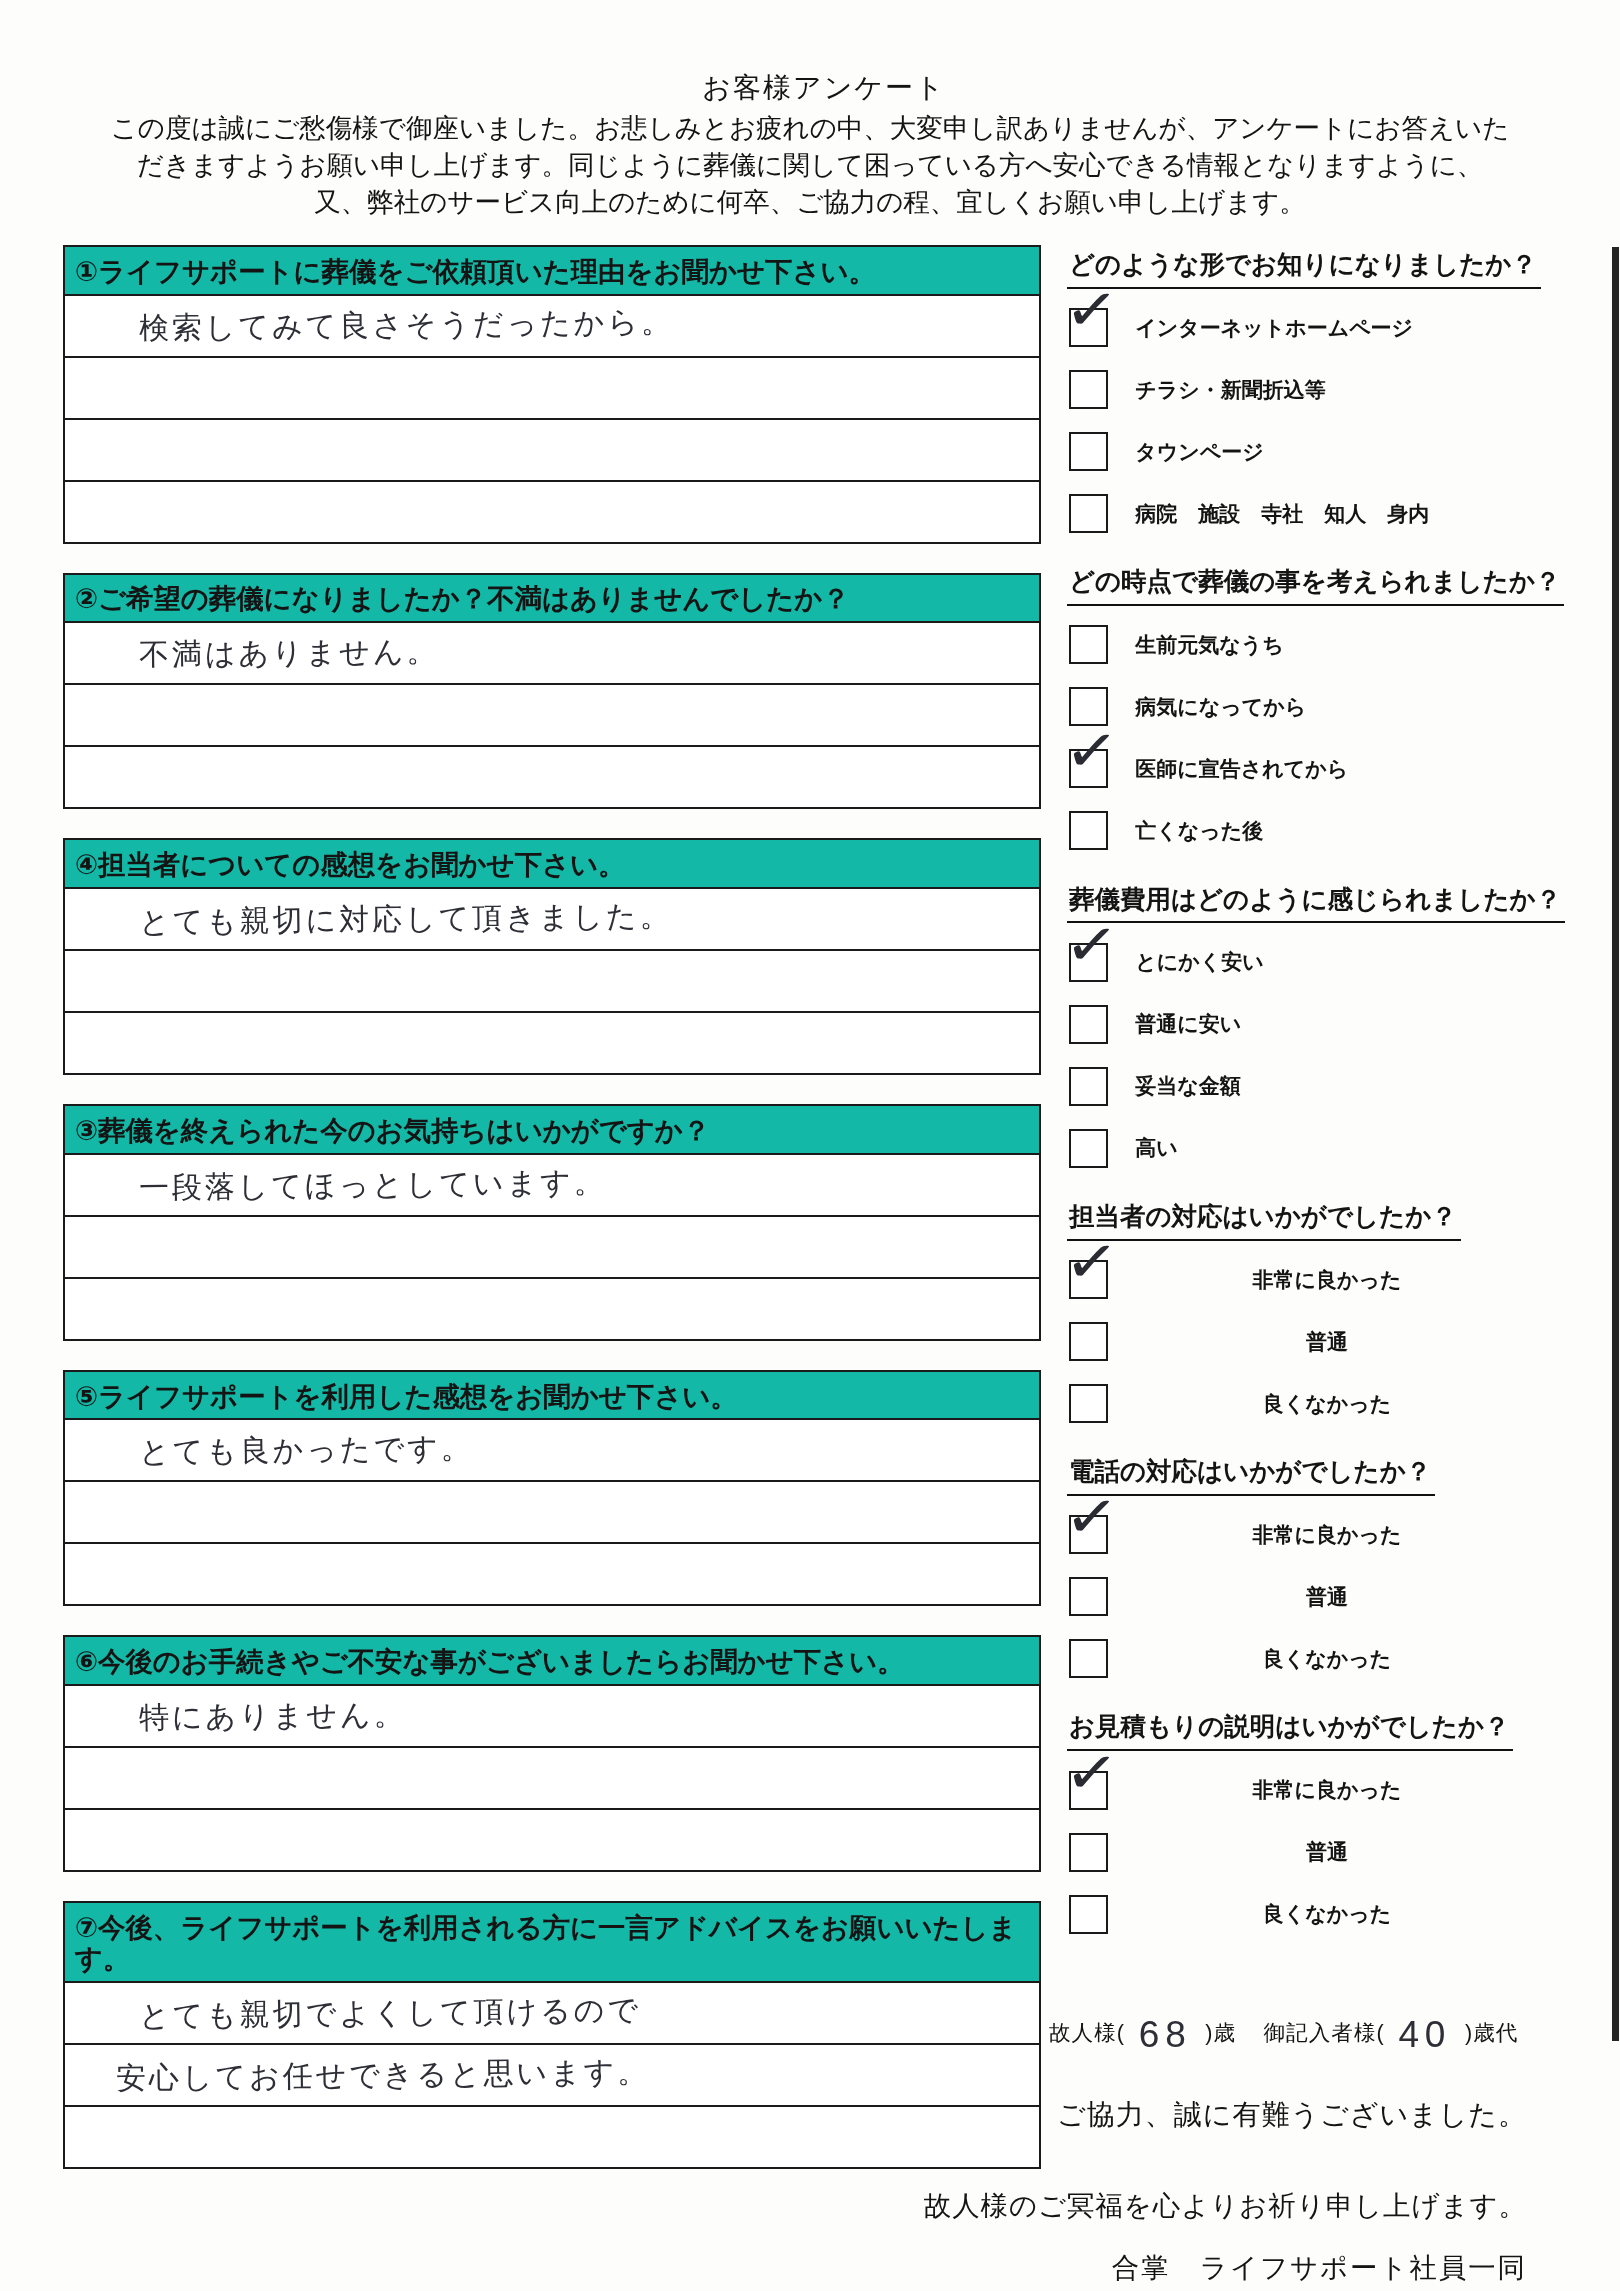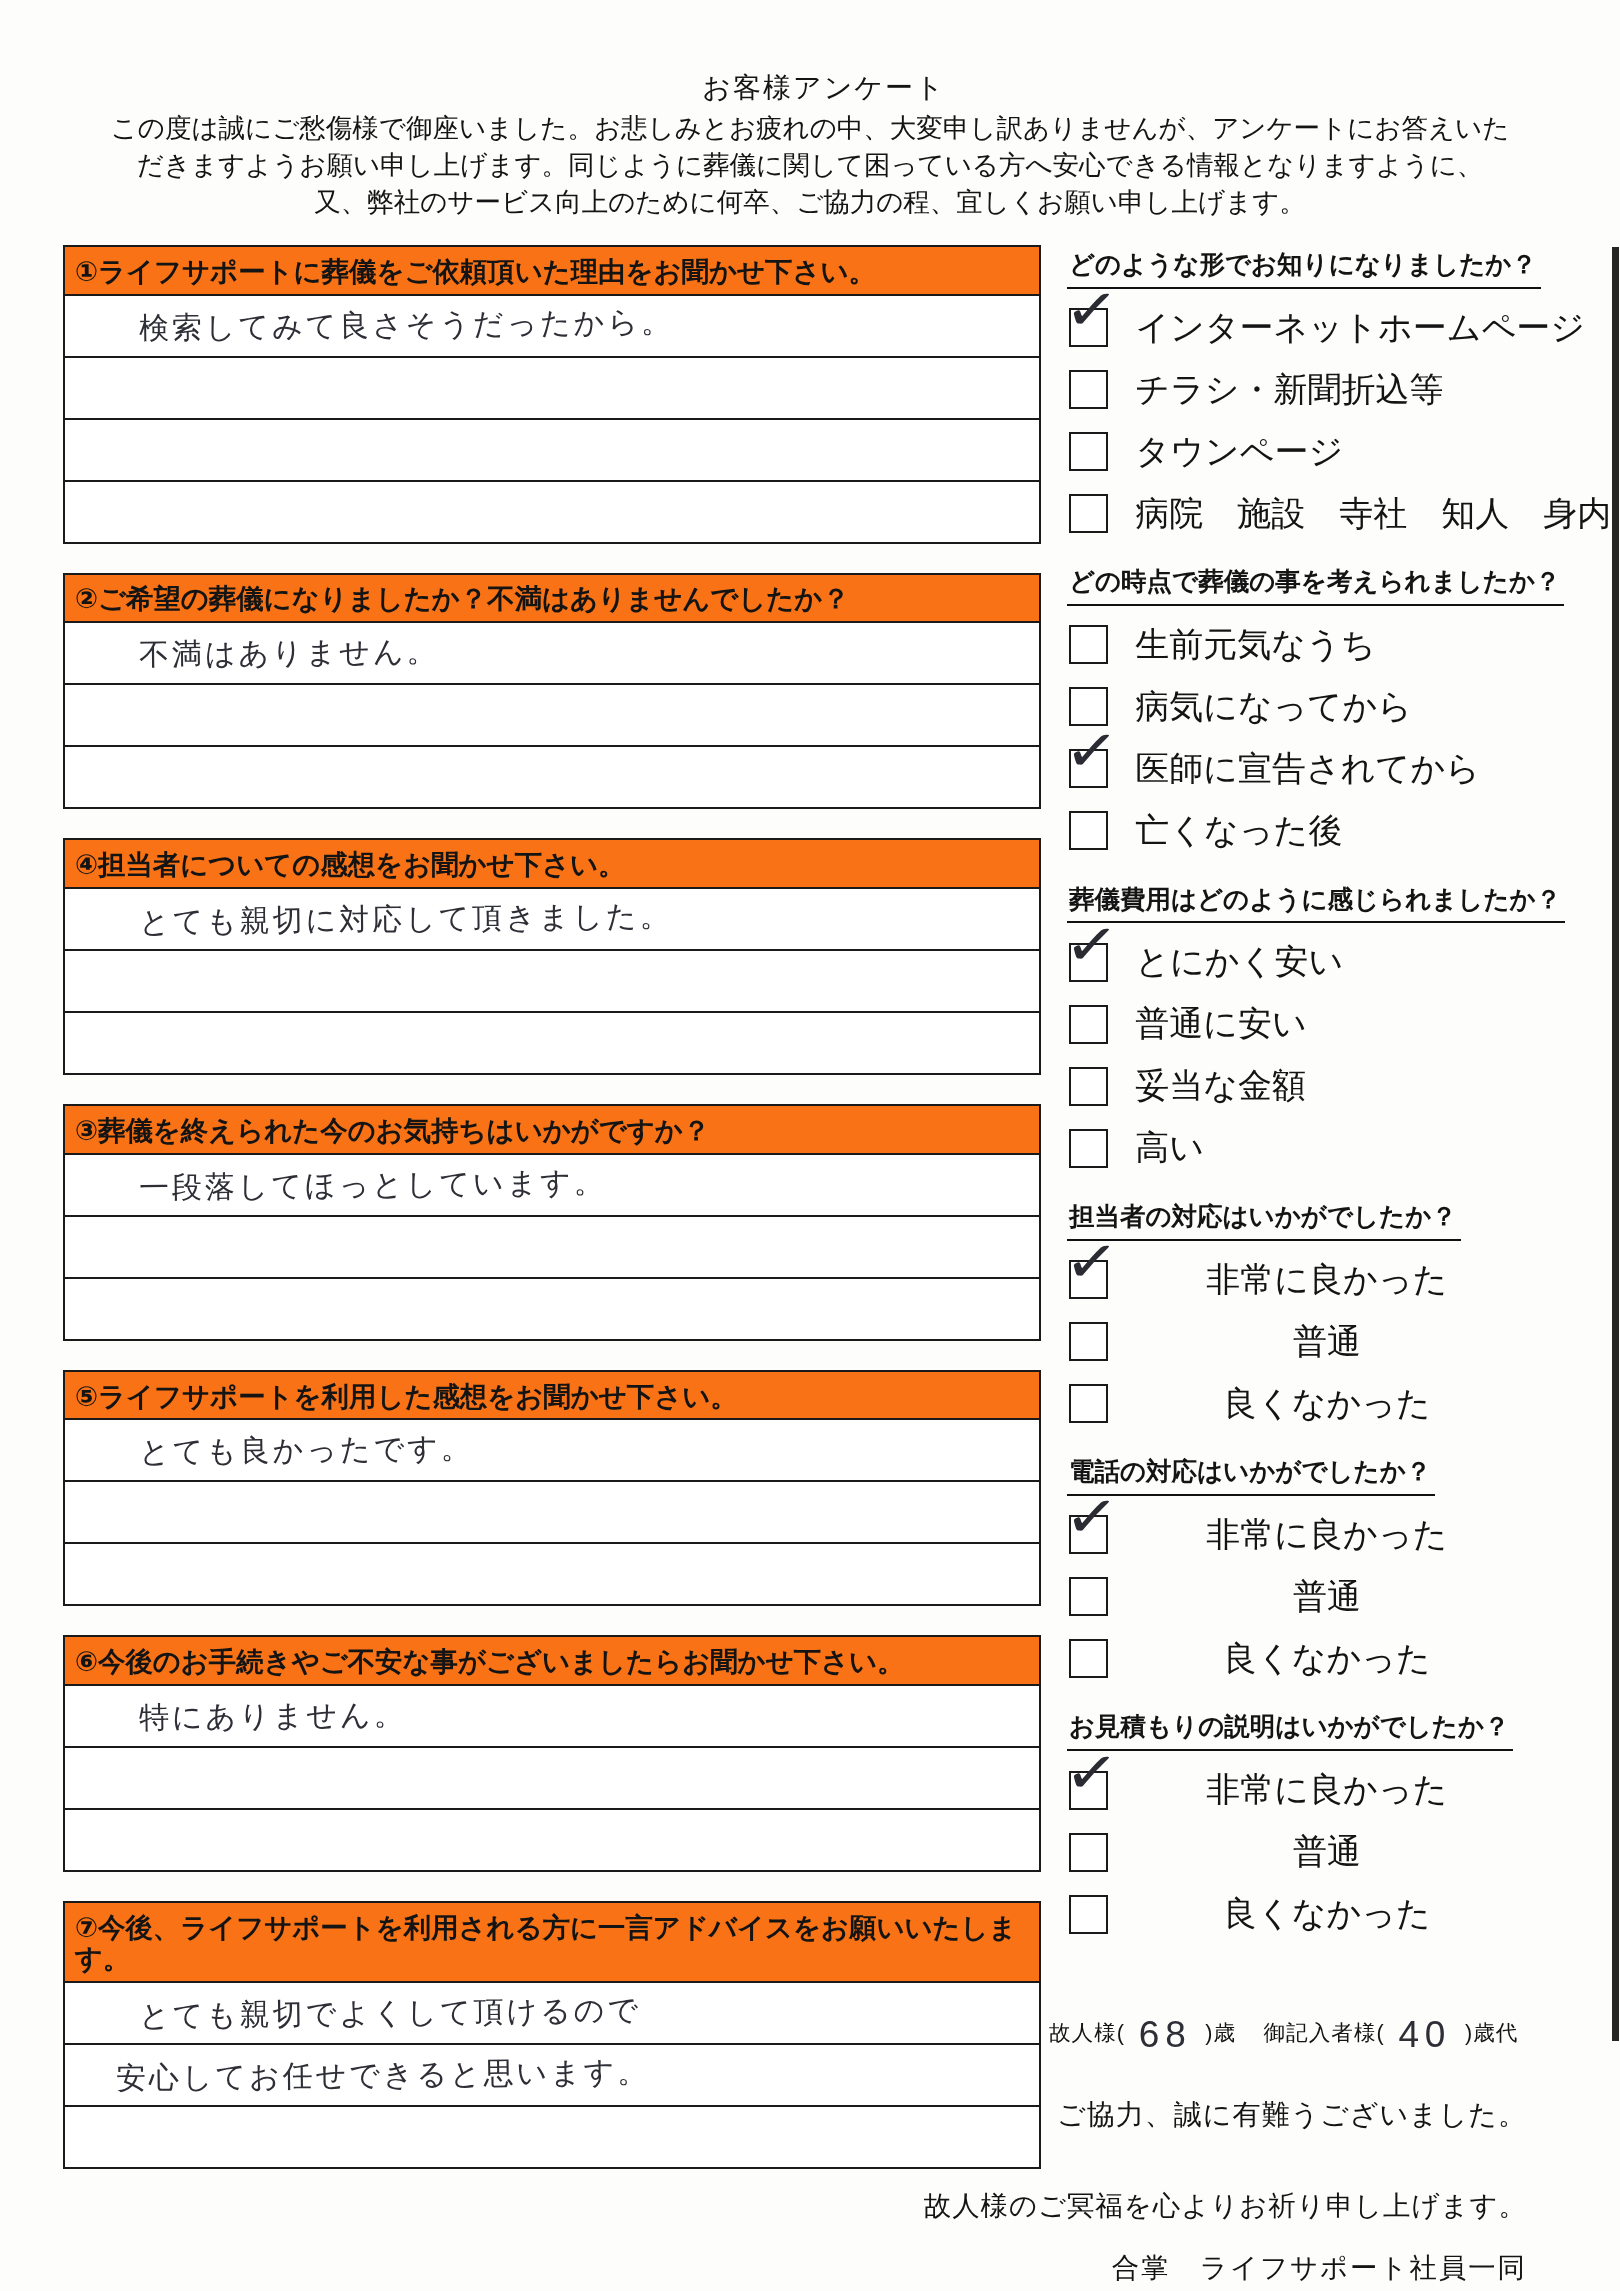--- a/index.html
+++ b/index.html
@@ -6,41 +6,41 @@
   body{
     width:1620px;height:2292px;background:#fdfdfc;color:#141414;
     font-family:"Liberation Sans","DejaVu Sans",sans-serif;
     position:relative;overflow:hidden;
   }
   .sheet{position:absolute;inset:0;}
   .title{position:absolute;top:69px;left:14px;width:1620px;text-align:center;font-size:28px;letter-spacing:2px;}
   .intro{position:absolute;top:110px;left:39px;width:1542px;text-align:center;font-size:26.5px;line-height:37px;}
   
   .left-col{position:absolute;left:63px;top:245px;width:978px;}
-  .qbox{border:2.9px solid #1a1a1a;margin-bottom:29px;background:#f97316;}
+  .qbox{border:2.9px solid #1a1a1a;margin-bottom:29px;background:#14b8a6;}
   .qheader{font-weight:bold;font-size:27.4px;padding:8.8px 5.9px 6.9px 9.8px;border-bottom:2.9px solid #1a1a1a;line-height:31px;}
   .qrow{height:60px;border-bottom:2.9px solid #1a1a1a;position:relative;background:#fff;}
   .qrow:last-child{border-bottom:none;}
   .hw{
     position:absolute;top:9.8px;left:74px;font-size:30px;color:#2e2f36;
     letter-spacing:2.9px;white-space:nowrap;transform:rotate(-0.7deg);
   }
   .hw2{left:51px;}
   
   .right-col{position:absolute;left:1061px;top:247px;width:554px;}
   .section{margin-bottom:19.6px;}
   .sec-title{display:inline-block;font-weight:bold;font-size:25.5px;border-bottom:2.9px solid #111;
     padding:0 3.9px 4.9px 2px;margin-left:5.9px;margin-bottom:7.8px;white-space:nowrap;text-align:right;}
   .opt{display:flex;align-items:center;height:62px;}
   .cb{width:35px;height:35px;border:2.9px solid #1a1a1a;position:relative;flex:none;margin-left:7.8px;background:#fff;}
   .check{
     position:absolute;left:-3.9px;top:-29px;font-size:59px;line-height:1;color:#2b2b33;
     transform:scaleX(1.1) rotate(4deg);font-weight:normal;pointer-events:none;
   }
-  .opt-label{font-size:34px;margin-left:27.4px;white-space:nowrap;}
+  .opt-label{font-size:21px;margin-left:27.4px;white-space:nowrap;font-weight:bold;}
   .section.centered .opt-label{flex:1;text-align:center;margin-left:0;margin-right:69px;}
   
   .ages{position:absolute;top:2014px;left:1049px;font-size:21.6px;white-space:nowrap;}
   .ages .paren{letter-spacing:1px;}
   .hw-num{font-size:37px;color:#2e2f36;letter-spacing:5.9px;padding:0 13.7px;vertical-align:-6.9px;}
   .ages .gap{display:inline-block;width:27.4px;}
   .thanks{position:absolute;top:2096px;right:93px;font-size:28px;letter-spacing:1px;}
   .prayer{position:absolute;top:2188px;right:93px;font-size:27.4px;letter-spacing:1px;}
   .signoff{position:absolute;top:2250px;right:93px;font-size:27.4px;letter-spacing:2px;}
   .scan-edge{position:absolute;right:1px;top:247px;width:6.9px;height:1794px;background:#0d0d0d;opacity:.9;}

